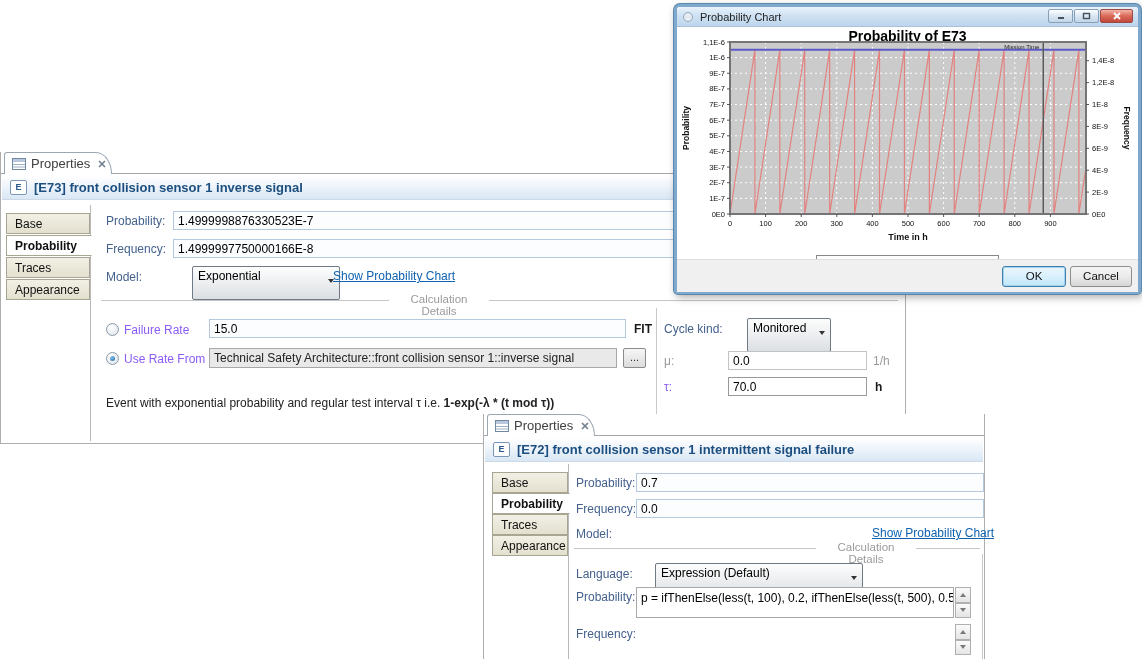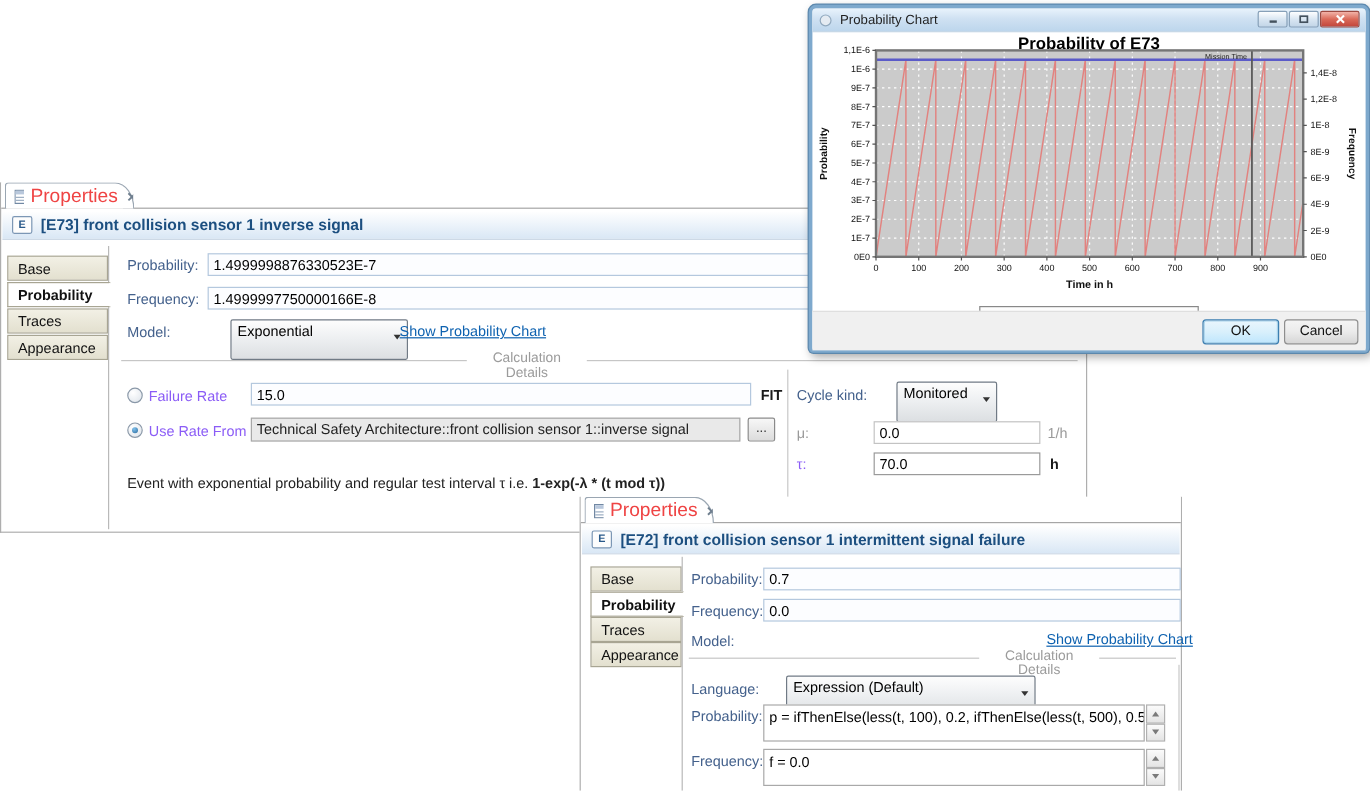--- a/index.html
+++ b/index.html
@@ -5,21 +5,21 @@
   html,body{margin:0;padding:0;background:#fff;}
   .stage{position:relative;width:1142px;height:659px;overflow:hidden;background:#ffffff;
          font-family:"Liberation Sans",sans-serif;font-size:12px;color:#1a1a1a;}
 
   
   .panel{position:absolute;background:#fff;border:1px solid #aeaeae;border-top:none;box-sizing:border-box;}
   .tabrow{position:absolute;left:0;top:0;right:0;height:21px;border-bottom:1px solid #a6a6a6;background:#fff;}
   .view-tab{position:absolute;left:3px;top:0;height:22px;width:108px;background:#fff;z-index:3;
             border:1px solid #9aa6b2;border-bottom:none;border-radius:3px 16px 0 0 / 3px 22px 0 0;
             display:flex;align-items:center;padding-left:7px;box-sizing:border-box;}
-  .vt-label{margin-left:5px;font-size:16px;color:#ef4444;}
+  .vt-label{margin-left:5px;font-size:13px;color:#404040;}
   .vt-close{margin-left:8px;}
   .hdr{position:absolute;left:1px;right:1px;height:23px;background:linear-gradient(180deg,#ffffff,#d9e7f5);
        border-bottom:1px solid #cdd9e6;display:flex;align-items:center;}
   .ebadge{display:inline-block;width:15px;height:13px;line-height:13px;text-align:center;margin-left:8px;
           border:1px solid #7c97b5;border-radius:2px;background:#fdfdfd;color:#2a5a8a;
           font-size:9px;font-weight:bold;}
   .hdr-title{margin-left:7px;font-size:13px;font-weight:bold;color:#1c4f80;}
   .side-tab{position:absolute;height:21px;box-sizing:border-box;border:1px solid #a8a593;
             background:linear-gradient(180deg,#f2f0e5,#e3e0cf);display:flex;align-items:center;
             padding-left:8px;font-size:12px;color:#111;}
@@ -226,21 +226,20 @@
     <div class="spinner" style="left:471px;top:173px;height:31px;">
       <div class="spin-btn">
           <span class="tri-up"></span>
         </div>
       <div class="spin-btn">
           <span class="tri-down"></span>
         </div>
     </div>
 
     <span class="flbl" style="left:92px;top:213px;">Frequency:</span>
-    <div class="textarea" style="left:152px;top:210px;width:318px;height:31px;">f = 0.0</div>
     <div class="spinner" style="left:471px;top:210px;height:31px;">
       <div class="spin-btn">
           <span class="tri-up"></span>
         </div>
       <div class="spin-btn">
           <span class="tri-down"></span>
         </div>
     </div>
   </section>
 

